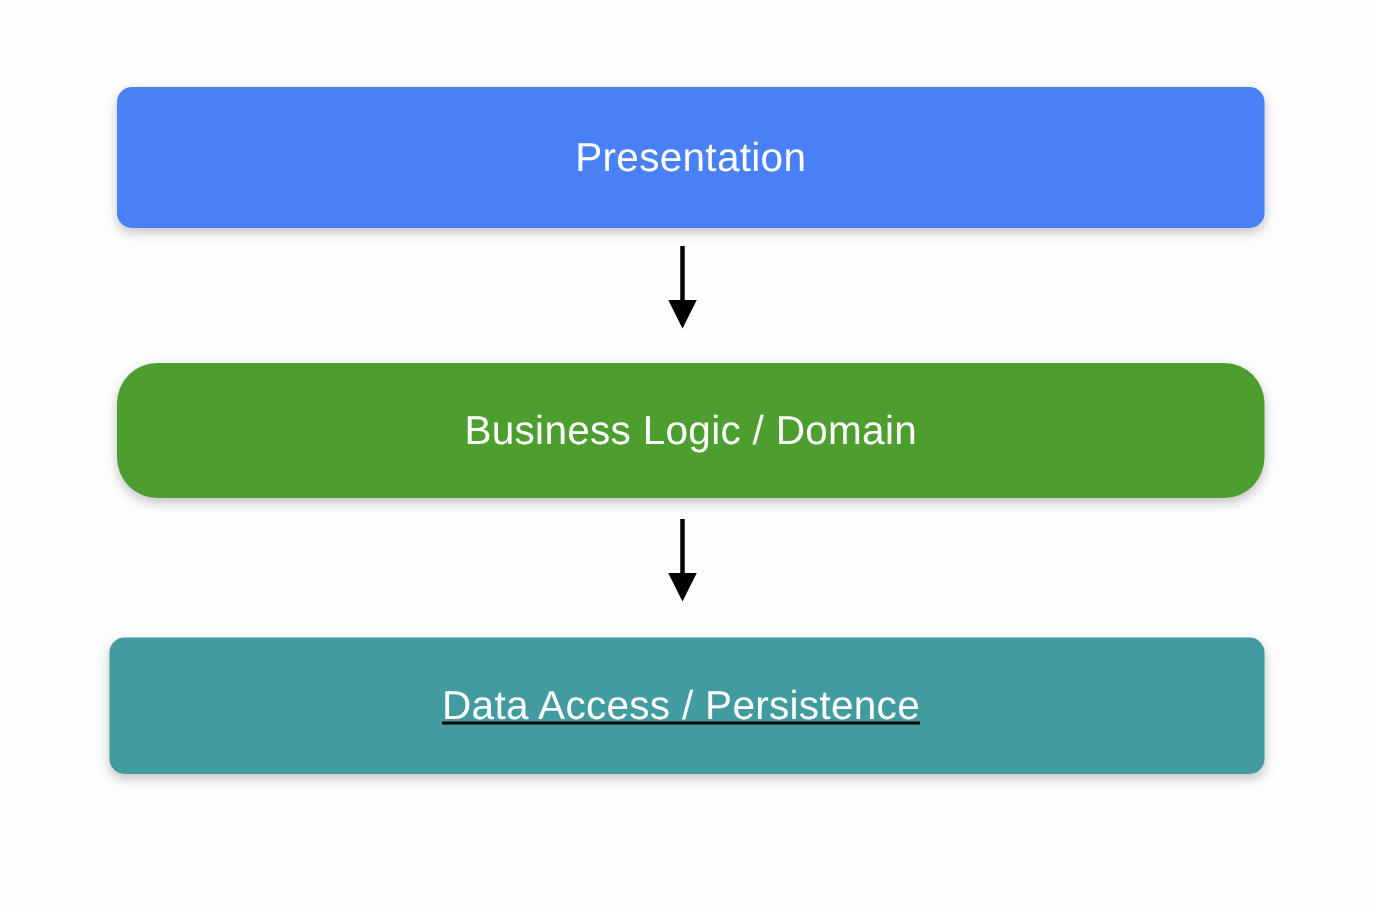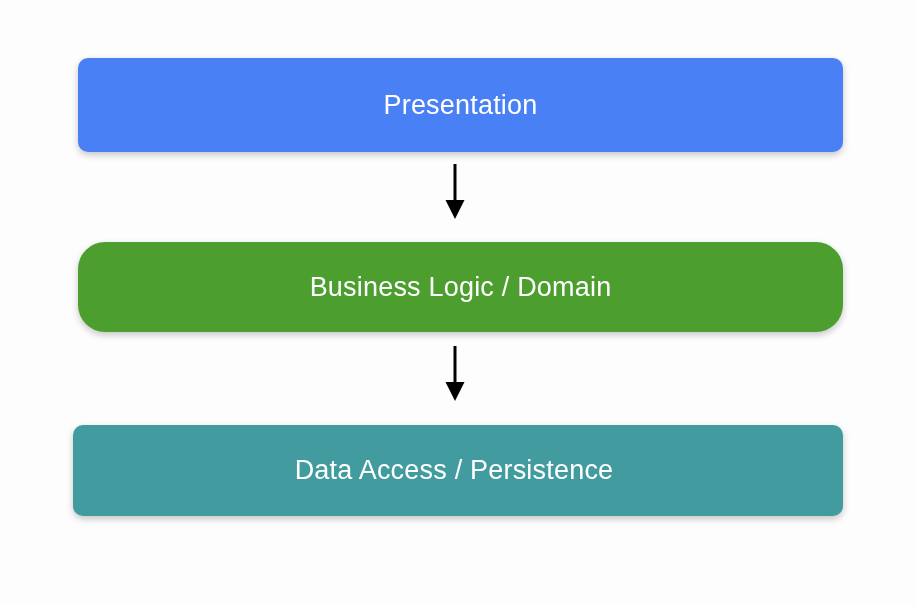--- a/index.html
+++ b/index.html
@@ -54,20 +54,21 @@
     top: 242px;
     width: 765px;
     height: 90px;
     border-radius: 27px;
   }
   #layer-data {
     left: 73px;
     top: 425px;
     width: 770px;
     height: 91px;
+    text-decoration: underline;
   }
   #layer-data .layer-label {
     transform: translateX(-4px);
   }
 
   
   .flow-arrow {
     position: absolute;
     left: 429px;
     width: 52px;

